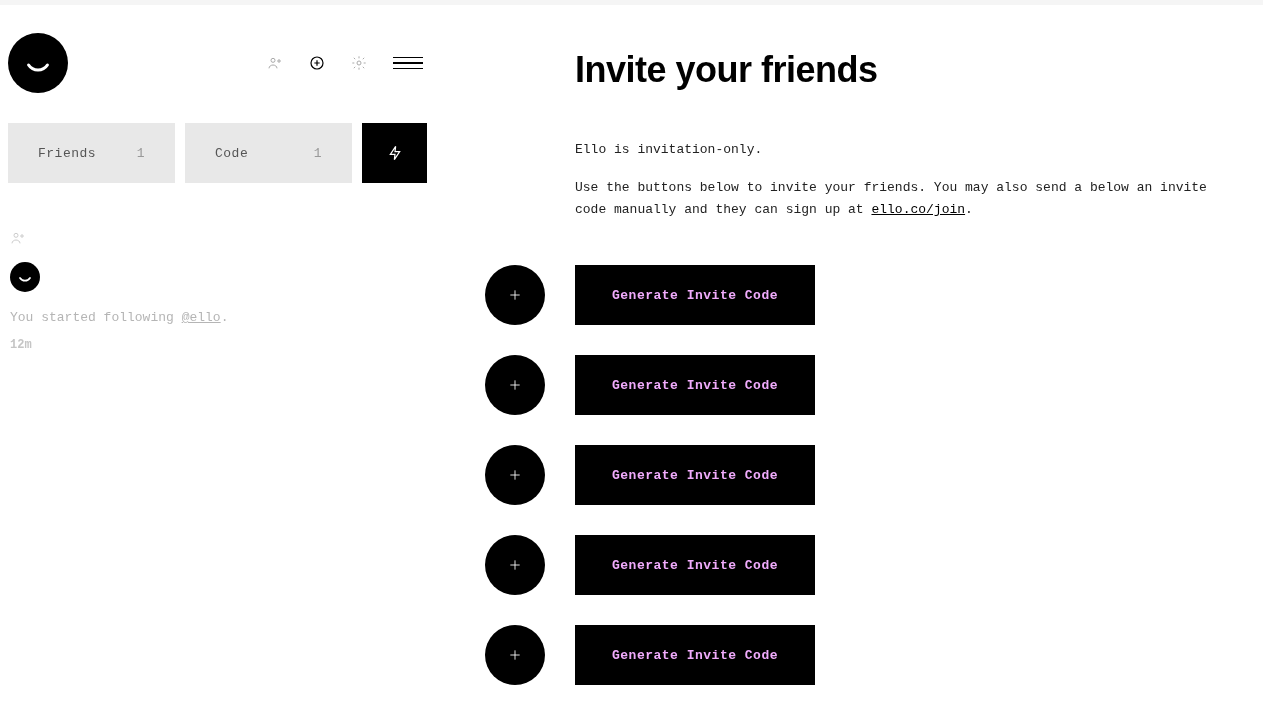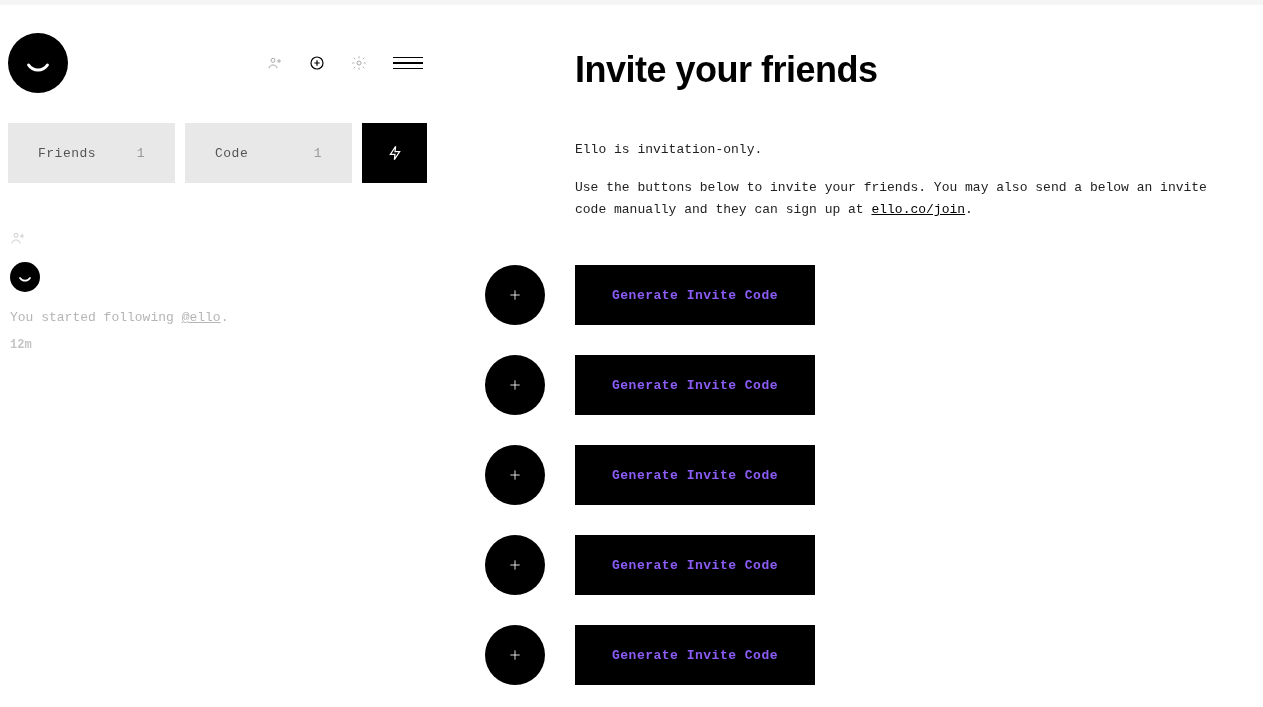--- a/index.html
+++ b/index.html
@@ -174,21 +174,21 @@
     border-radius: 50%;
     background: #000;
     display: flex;
     align-items: center;
     justify-content: center;
     cursor: pointer;
   }
   .invite-circle svg { stroke: #fff; }
   .invite-btn {
     background: #000;
-    color: #8b5cf6;
+    color: #f0abfc;
     height: 60px;
     width: 240px;
     border: none;
     font-family: "Courier New", monospace;
     font-size: 13px;
     font-weight: bold;
     letter-spacing: 0.5px;
     cursor: pointer;
   }
 </style>

